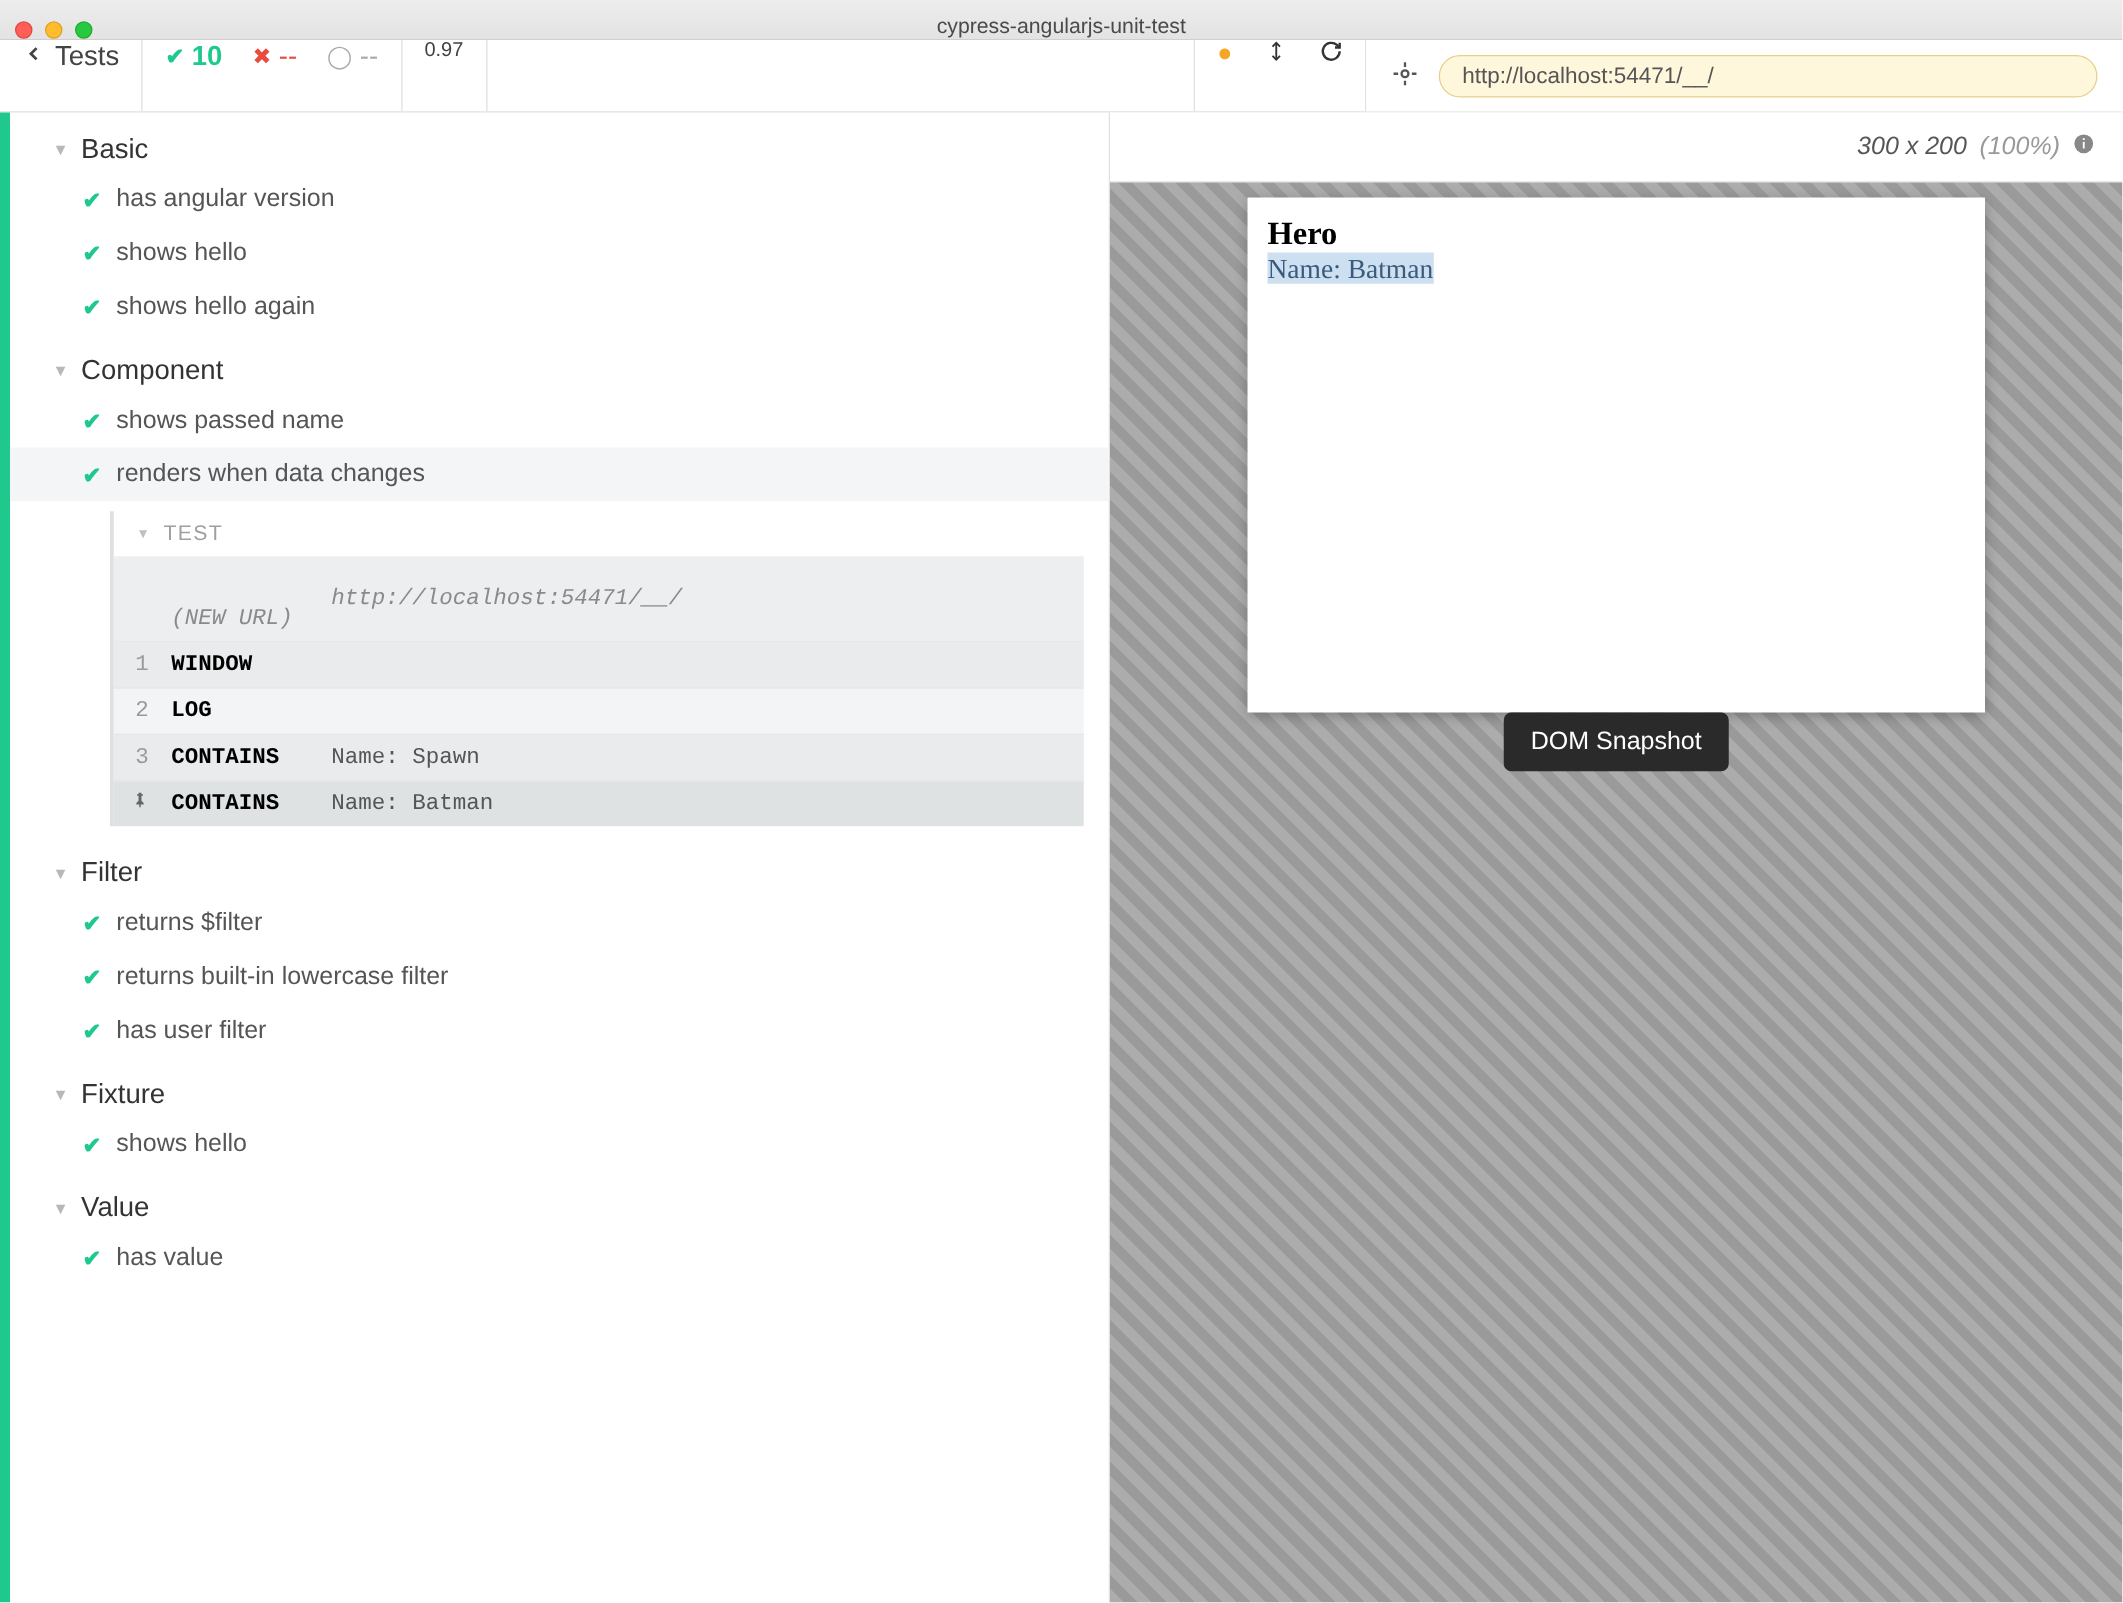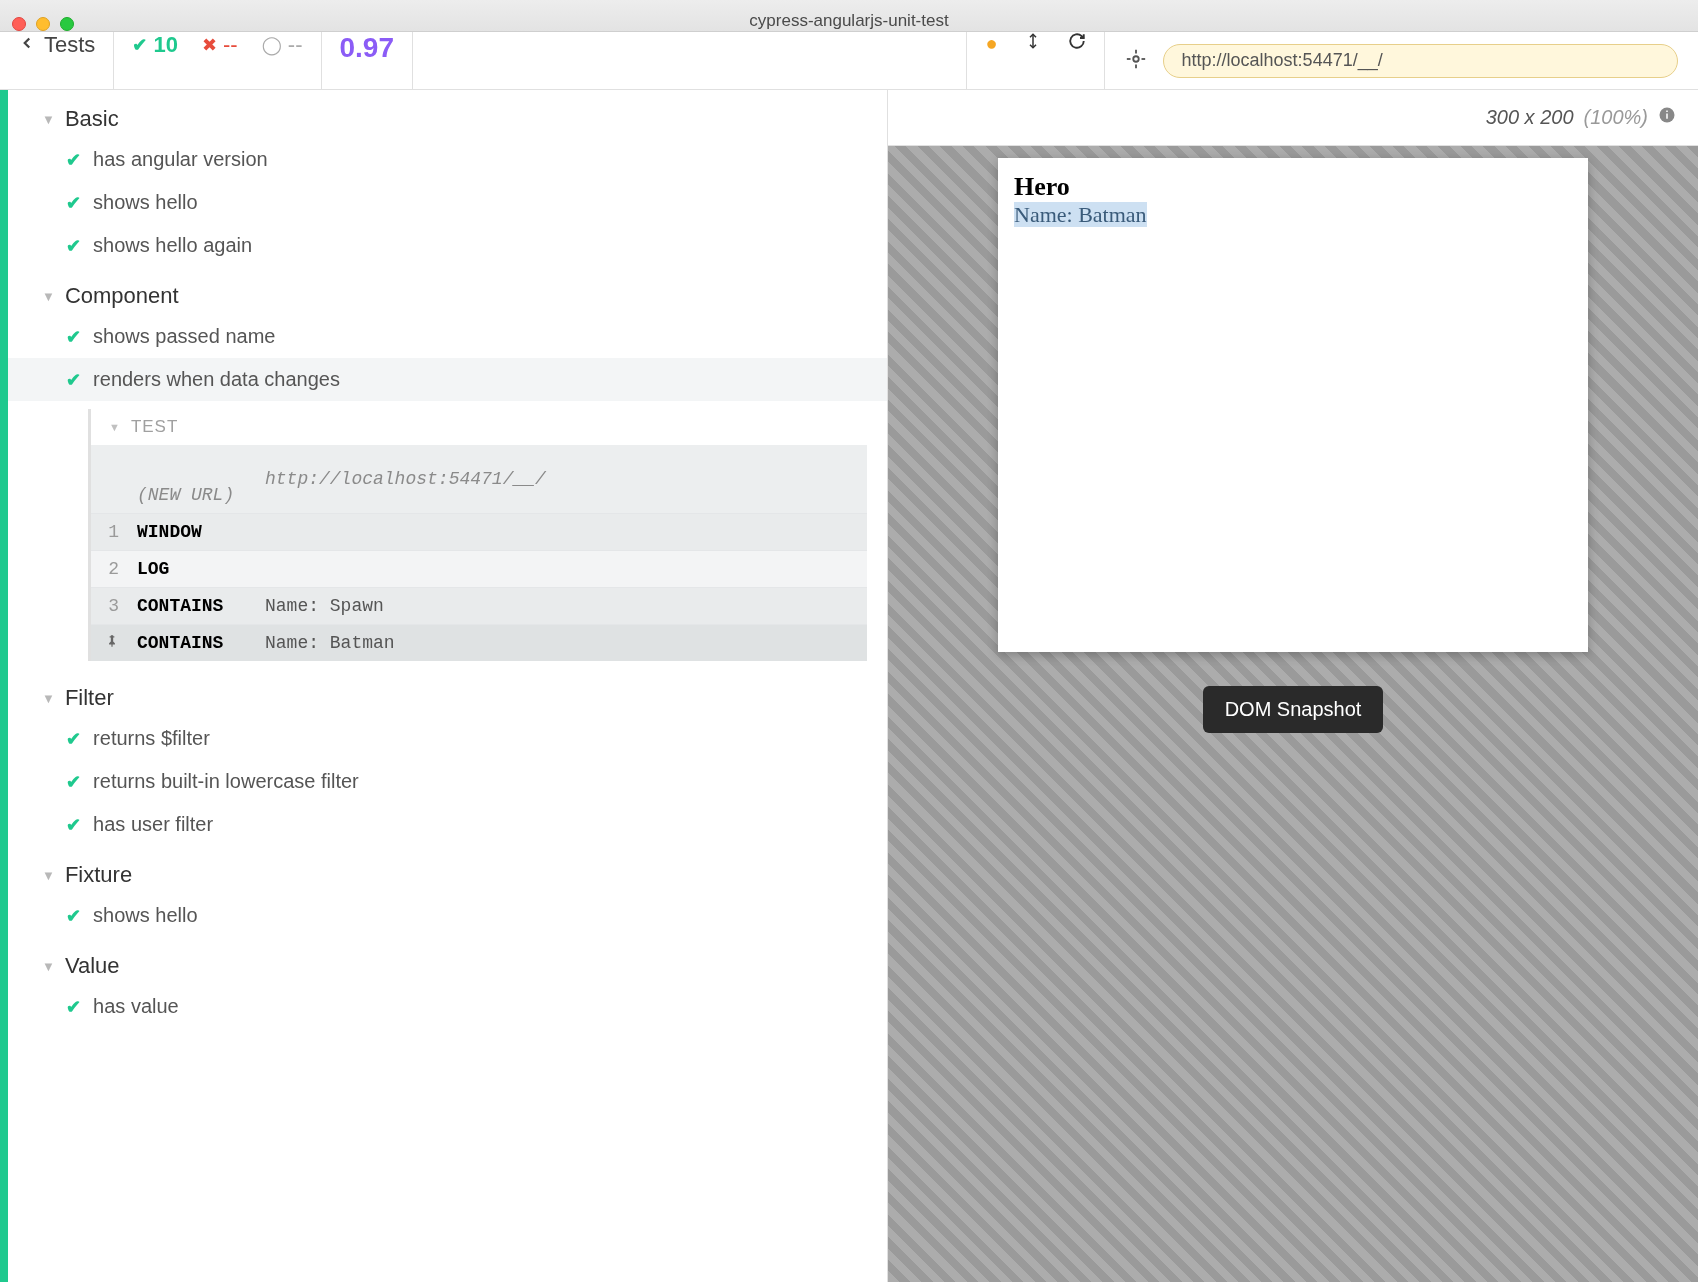--- a/index.html
+++ b/index.html
@@ -47,21 +47,21 @@
   font-size: 20px;
   color: #666;
 }
 .tool-seg.tests { gap: 8px; color: #444; font-size: 22px; }
 .stats { gap: 24px; }
 .stat { display: flex; align-items: center; gap: 6px; font-size: 22px; }
 .stat.passed { color: #1fc98e; font-weight: 600; }
 .stat.failed { color: #e74c3c; }
 .stat.pending { color: #aaa; }
 .stat .icon { font-size: 18px; }
-.duration { font-size: 28px; color: #8b5cf6; font-weight: bold; }
+.duration { font-size: 16px; color: #404040; }
 .spacer { flex: 1; border-right: 1px solid #e0e0e0; }
 .tool-seg.midicons { gap: 26px; color: #444; }
 
 .aut-header {
   flex: 1;
   display: flex;
   align-items: center;
   gap: 16px;
   padding: 0 20px;
   background: #fff;
@@ -145,34 +145,33 @@
 .aut-body {
   flex: 1;
   background-color: #9a9a9a;
   background-image: repeating-linear-gradient(45deg,
     rgba(255,255,255,0.18) 0, rgba(255,255,255,0.18) 8px,
     transparent 8px, transparent 16px);
   display: flex; flex-direction: column; align-items: center;
   padding-top: 12px;
 }
 .iframe-mock {
-  width: 590px; height: 494px;
+  width: 590px; height: 412px;
   background: #fff;
   box-shadow: 0 3px 10px rgba(0,0,0,0.25);
   padding: 14px 16px;
   font-family: Georgia, "Times New Roman", serif;
 }
 .iframe-mock h2 { font-size: 26px; font-weight: bold; color: #000; }
 .iframe-mock .hero-name {
   font-size: 22px; color: #3a5b7a;
   background: #cde0f2; display: inline;
 }
 
 .snapshot-badge {
-  margin-top: 34px;
   background: #2a2a2a; color: #fff;
   padding: 12px 22px; border-radius: 6px;
   font-size: 20px;
 }
 
 
 .svg-icon { width: 18px; height: 18px; display: inline-block; }
 </style>
 </head>
 <body>

